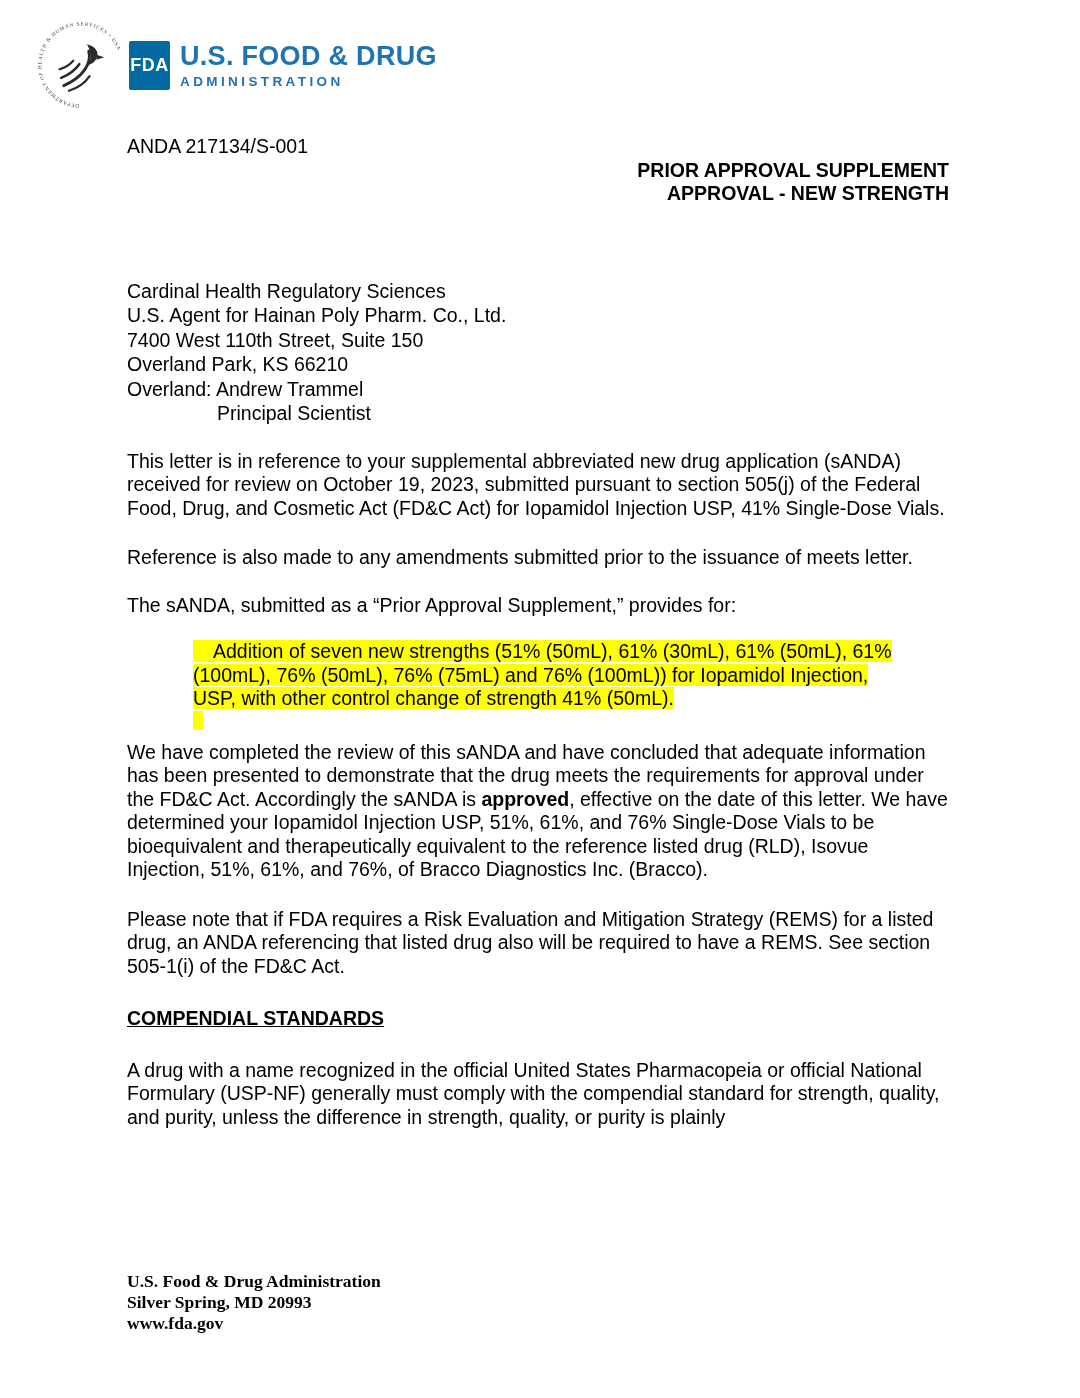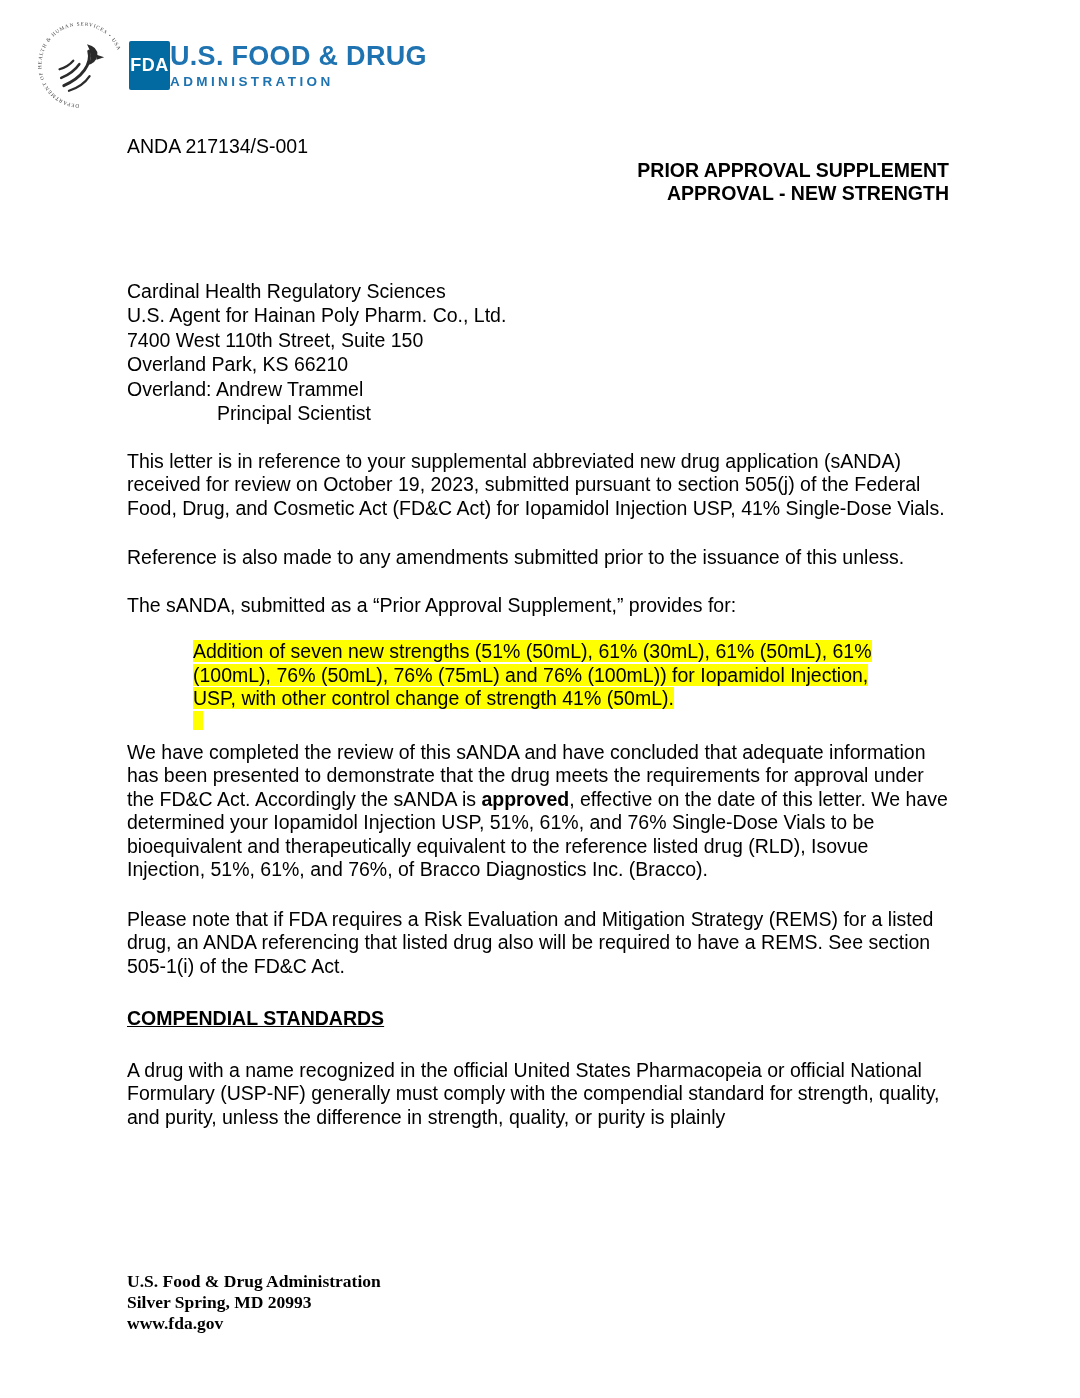--- a/index.html
+++ b/index.html
@@ -25,42 +25,42 @@
   .hhs-logo { width: 86px; height: 86px; display: block; }
   .fda-lockup { display: flex; align-items: center; margin-left: 5px; }
   .fda-box {
     width: 41px; height: 49px;
     background: #0369a1;
     color: #ffffff;
     display: flex; align-items: center; justify-content: center;
     font-weight: 700; font-size: 18px; letter-spacing: 0.5px;
     border-radius: 2px;
   }
-  .fda-words { }
+  .fda-words { margin-left: 10px; }
   .fda-l1 { font-size: 27px; font-weight: 700; color: #1e73b0; line-height: 29px; letter-spacing: 0.3px; }
   .fda-l2 { font-size: 13.5px; font-weight: 700; color: #1e73b0; letter-spacing: 3.4px; line-height: 15px; margin-top: 3px; }
 
   
   .content {
     position: absolute;
     top: 0; left: 127px;
     width: 822px;
     font-size: 19.5px;
     line-height: 23.5px;
   }
   .app-number { margin-top: 135px; }
   .title-block { text-align: right; font-weight: 700; margin-top: 0; }
   .address { margin-top: 73px; line-height: 24.5px; }
   .address .indent { padding-left: 90px; }
   .salutation { margin-top: 27px; }
   p.body { margin: 26px 0 0 0; }
   p.p-first { margin-top: 24px; }
   p.p-provides { margin-top: 24px; }
   .hl-block { margin: 23px 0 0 66px; width: 700px; }
-  .hl-text { background: #ffff00; }
+  .hl-text { background: #ffff00; padding-left: 20px; }
   .hl-tab { width: 10px; height: 19px; background: #ffff00; }
   p.p-approval { margin-top: 11px; }
   p.p-rems { }
   h2.section-heading {
     font-size: 19.5px; line-height: 23.5px;
     margin: 29px 0 0 0;
     text-decoration: underline;
     font-weight: 700;
   }
   p.p-compendial { margin-top: 28px; }
@@ -125,21 +125,21 @@
       <div>U.S. Agent for Hainan Poly Pharm. Co., Ltd.</div>
       <div>7400 West 110th Street, Suite 150</div>
       <div>Overland Park, KS 66210</div>
       <div>Overland: Andrew Trammel</div>
       <div class="indent">Principal Scientist</div>
     </div>
 
 
     <p class="body p-first">This letter is in reference to your supplemental abbreviated new drug application (sANDA) received for review on October 19, 2023, submitted pursuant to section 505(j) of the Federal Food, Drug, and Cosmetic Act (FD&amp;C Act) for Iopamidol Injection USP, 41% Single-Dose Vials.</p>
 
-    <p class="body">Reference is also made to any amendments submitted prior to the issuance of this unless.</p>
+    <p class="body">Reference is also made to any amendments submitted prior to the issuance of meets letter.</p>
 
     <p class="body p-provides">The sANDA, submitted as a “Prior Approval Supplement,” provides for:</p>
 
     <div class="hl-block">
       <span class="hl-text">Addition of seven new strengths (51% (50mL), 61% (30mL), 61% (50mL), 61% (100mL), 76% (50mL), 76% (75mL) and 76% (100mL)) for Iopamidol Injection, USP, with other control change of strength 41% (50mL).</span>
       <div class="hl-tab"></div>
     </div>
 
     <p class="body p-approval"><span>We have completed the review of this sANDA and have concluded that adequate information has been presented to demonstrate that the drug meets the requirements for approval under the FD&amp;C Act. Accordingly the sANDA is </span><b>approved</b><span>, effective on the date of this letter. We have determined your Iopamidol Injection USP, 51%, 61%, and 76% Single-Dose Vials to be bioequivalent and therapeutically equivalent to the reference listed drug (RLD), Isovue Injection, 51%, 61%, and 76%, of Bracco Diagnostics Inc. (Bracco).</span></p>
 

